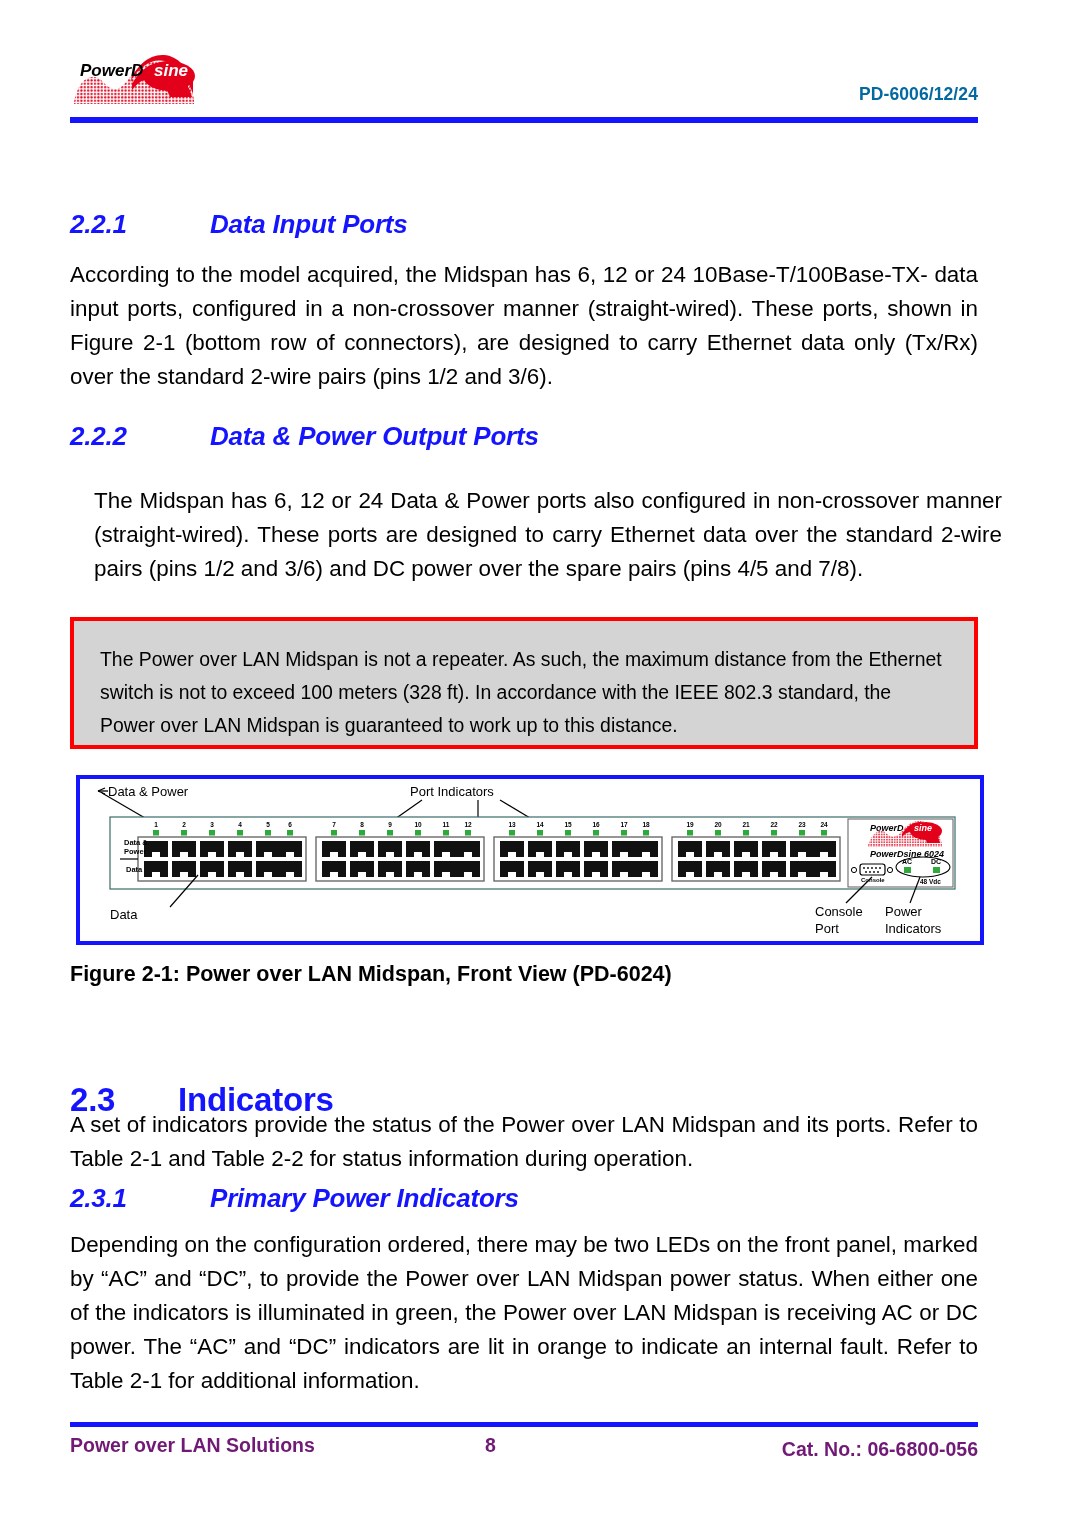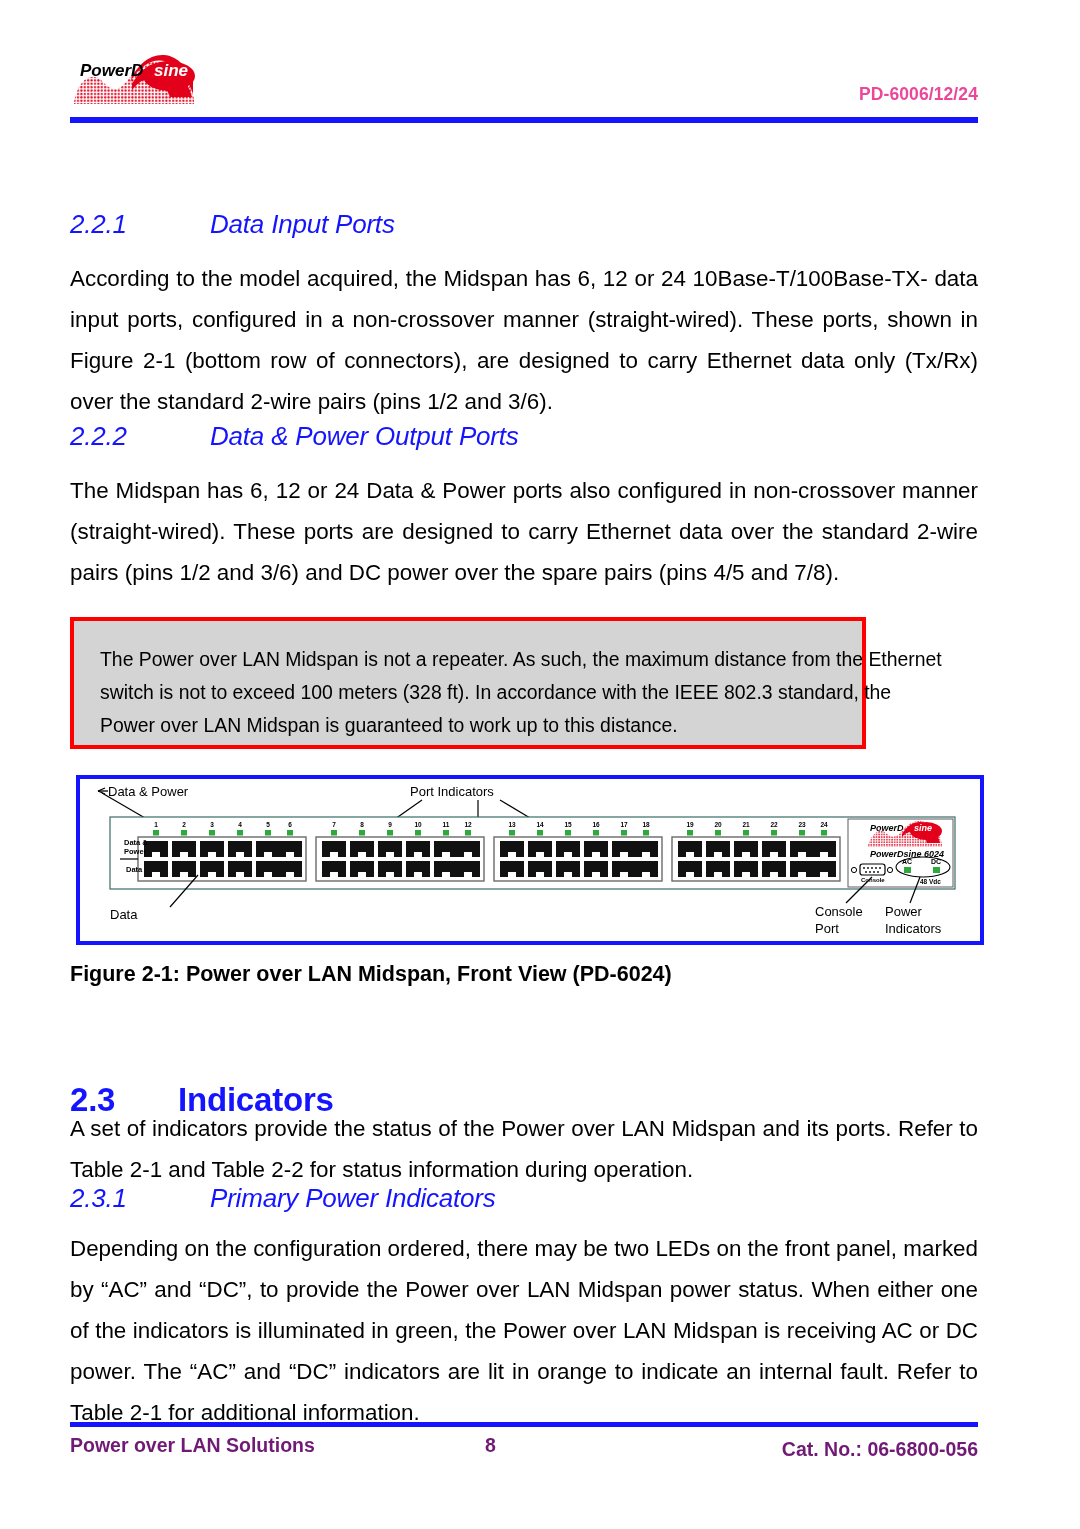--- a/index.html
+++ b/index.html
@@ -39,21 +39,21 @@
     height: 58px;
   }
   .logo svg { display:block; }
 
   .header-doc {
     position: absolute;
     right: 0;
     top: 32px;
     font-size: 17.5px;
     font-weight: bold;
-    color: #ec4899;
+    color: #0369a1;
     letter-spacing: 0.1px;
   }
   .header-rule {
     position: absolute;
     left: 70px;
     top: 117px;
     width: 908px;
     height: 6px;
     background: #1414ff;
   }
@@ -70,48 +70,48 @@
   }
   .h2 .num {
     display: inline-block;
     width: 108px;
   }
   .h3 {
     position: absolute;
     left: 70px;
     width: 910px;
     color: #1414ff;
-    font-weight: normal;
+    font-weight: bold;
     font-style: italic;
     font-size: 26px;
     letter-spacing: -0.2px;
   }
   .h3 .num {
     display: inline-block;
     width: 140px;
   }
 
   
   .para {
     position: absolute;
     left: 70px;
     width: 908px;
     font-size: 22.4px;
-    line-height: 41px;
+    line-height: 34px;
     text-align: justify;
     text-justify: inter-word;
     color: #000000;
   }
 
   
   .notebox {
     position: absolute;
     left: 70px;
     top: 617px;
-    width: 796px;
+    width: 908px;
     height: 132px;
     border: 4px solid #ff0000;
     background: #d4d4d4;
     box-sizing: border-box;
   }
   .notebox-text {
     position: absolute;
     left: 26px;
     top: 22px;
     width: 848px;
@@ -204,21 +204,21 @@
   <div class="h3" style="top:209px;">
     <span class="num">2.2.1</span><span>Data Input Ports</span>
   </div>
 
   <div class="para" style="top:258px;">According to the model acquired, the Midspan has 6, 12 or 24 10Base-T/100Base-TX- data input ports, configured in a non-crossover manner (straight-wired). These ports, shown in Figure 2-1 (bottom row of connectors), are designed to carry Ethernet data only (Tx/Rx) over the standard 2-wire pairs (pins 1/2 and 3/6).</div>
 
   <div class="h3" style="top:421px;">
     <span class="num">2.2.2</span><span>Data &amp; Power Output Ports</span>
   </div>
 
-  <div class="para" style="top:470px;">The Midspan has 6, 12 or 24 Data &amp; Power ports also configured in non-crossover manner (straight-wired). These ports are designed to carry Ethernet data over the standard 2-wire pairs (pins 1/2 and 3/6) and DC power over the spare pairs (pins 4/5 and 7/8).</div>
+  <div class="para" style="top:484px;margin-left:24px;">The Midspan has 6, 12 or 24 Data &amp; Power ports also configured in non-crossover manner (straight-wired). These ports are designed to carry Ethernet data over the standard 2-wire pairs (pins 1/2 and 3/6) and DC power over the spare pairs (pins 4/5 and 7/8).</div>
 
   <div class="notebox">
     <div class="notebox-text">The Power over LAN Midspan is not a repeater. As such, the maximum distance from the Ethernet switch is not to exceed 100 meters (328 ft). In accordance with the IEEE 802.3 standard, the Power over LAN Midspan is guaranteed to work up to this distance.</div>
   </div>
 
   <div class="figbox">
     <svg width="900" height="162" viewBox="0 0 900 162" xmlns="http://www.w3.org/2000/svg">
       <defs>
         <pattern id="dots2" width="2.6" height="2.6" patternUnits="userSpaceOnUse">
           <circle cx="0.9" cy="0.9" r="0.85" fill="#e2001a"></circle>

